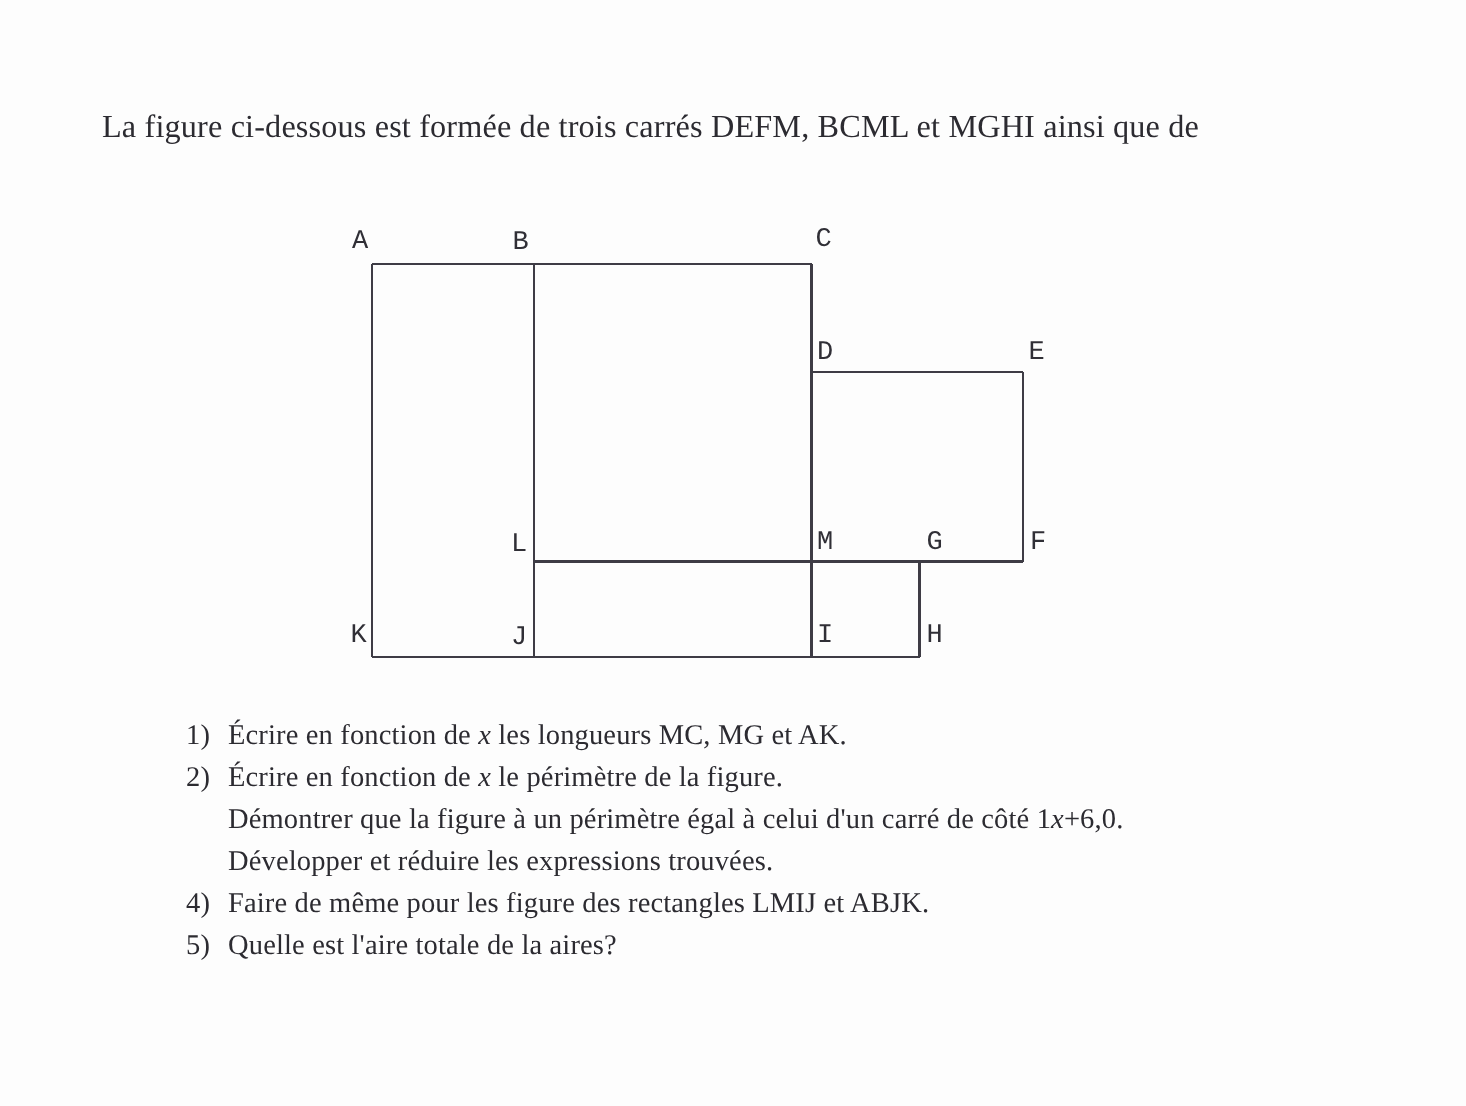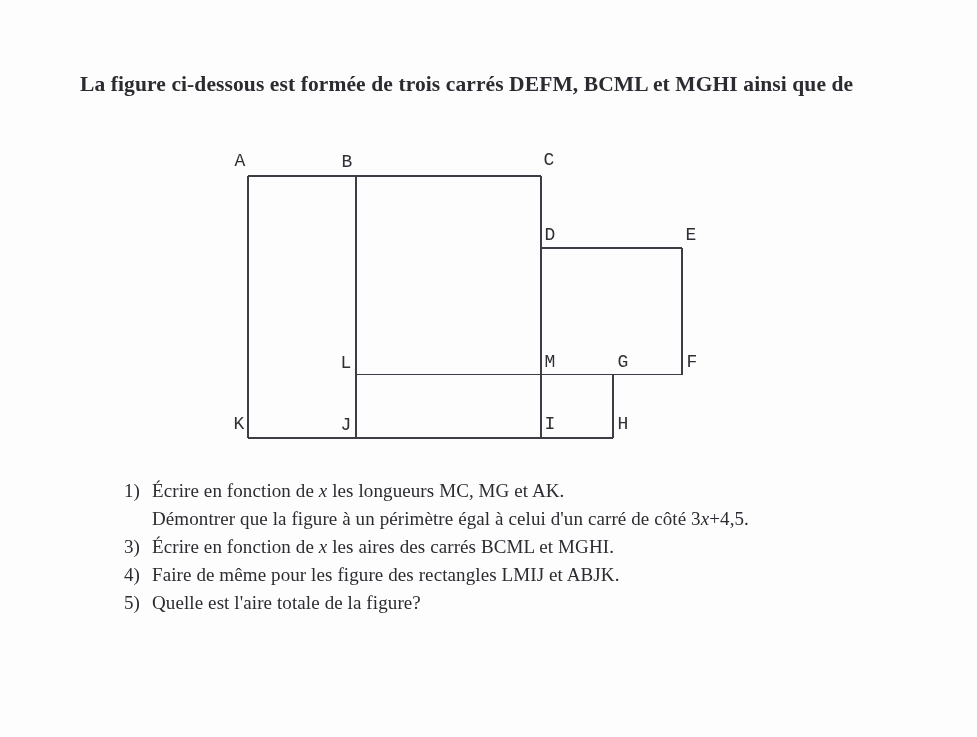--- a/index.html
+++ b/index.html
@@ -5,25 +5,24 @@
   html, body { margin:0; padding:0; }
   body {
     width:977px; height:737px;
     background:#fdfdfd;
     font-family:"Liberation Serif", serif;
     color:#2c2b31;
     position:relative;
     overflow:hidden;
   }
   .statement {
-    position:absolute; left:80px; top:14px;
+    position:absolute; left:68px; top:14px;
     font-size:21.5px; line-height:28px;
     letter-spacing:0.1px;
     white-space:pre-wrap;
-    font-weight:bold;
   }
   .var { font-style:italic; }
   .figure {
     position:absolute; left:230px; top:150px;
     width:470px; height:300px;
   }
   .figure svg { position:absolute; left:0; top:0; }
   .pt {
     position:absolute; transform:translate(-50%,-50%);
     font-family:"Liberation Mono", monospace;
@@ -69,17 +68,18 @@
   <span class="pt" style="left:393px; top:212px;">G</span>
   <span class="pt" style="left:462px; top:212px;">F</span>
   <span class="pt" style="left:9px;   top:274px;">K</span>
   <span class="pt" style="left:116px; top:275px;">J</span>
   <span class="pt" style="left:320px; top:274px;">I</span>
   <span class="pt" style="left:393px; top:274px;">H</span>
 </div>
 
 <div class="questions">
   <div class="qrow"><span class="qnum">1)</span><span><span>Écrire en fonction de </span><span class="var">x</span><span> les longueurs MC, MG et AK.</span></span></div>
-  <div class="qrow"><span class="qnum"></span><span><span>Démontrer que la figure à un périmètre égal à celui d'un carré de côté 3</span><span class="var">x</span><span>+4,5.</span></span></div>
-  <div class="qrow"><span class="qnum">3)</span><span><span>Écrire en fonction de </span><span class="var">x</span><span> les aires des carrés BCML et MGHI.</span></span></div>
+  <div class="qrow"><span class="qnum">2)</span><span><span>Écrire en fonction de </span><span class="var">x</span><span> le périmètre de la figure.</span></span></div>
+  <div class="qrow"><span class="qnum"></span><span><span>Démontrer que la figure à un périmètre égal à celui d'un carré de côté 1</span><span class="var">x</span><span>+6,0.</span></span></div>
+  <div class="qrow"><span class="qnum"></span><span><span>Développer et réduire les expressions trouvées.</span><span class="var"></span><span></span></span></div>
   <div class="qrow"><span class="qnum">4)</span><span><span>Faire de même pour les figure des rectangles LMIJ et ABJK.</span><span class="var"></span><span></span></span></div>
-  <div class="qrow"><span class="qnum">5)</span><span><span>Quelle est l'aire totale de la figure?</span><span class="var"></span><span></span></span></div>
+  <div class="qrow"><span class="qnum">5)</span><span><span>Quelle est l'aire totale de la aires?</span><span class="var"></span><span></span></span></div>
 </div>
 
 </body></html>

